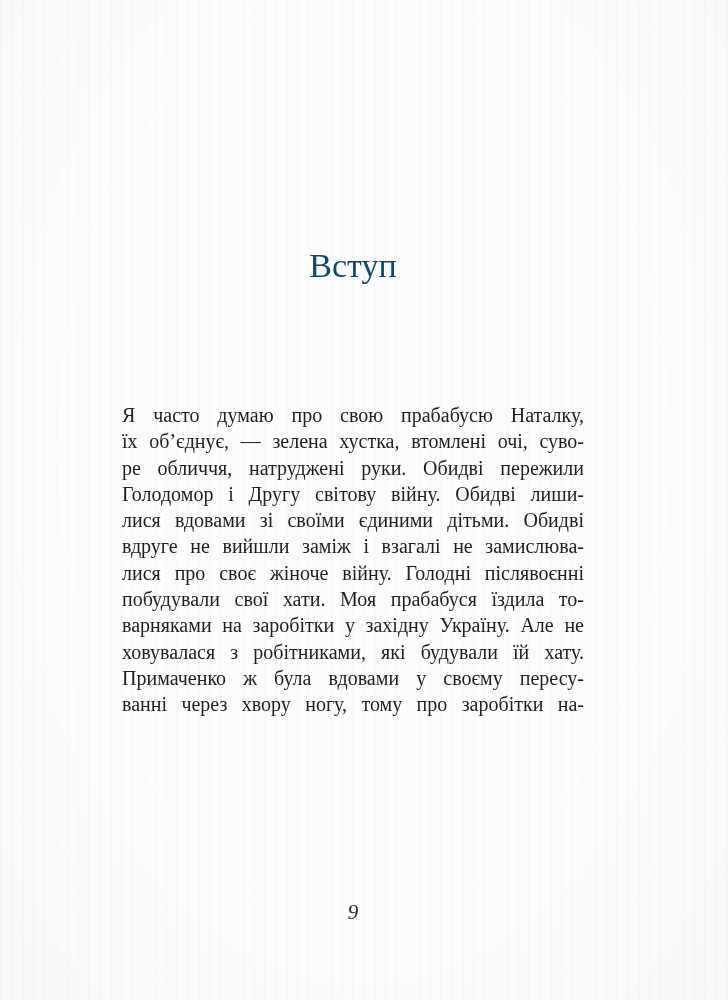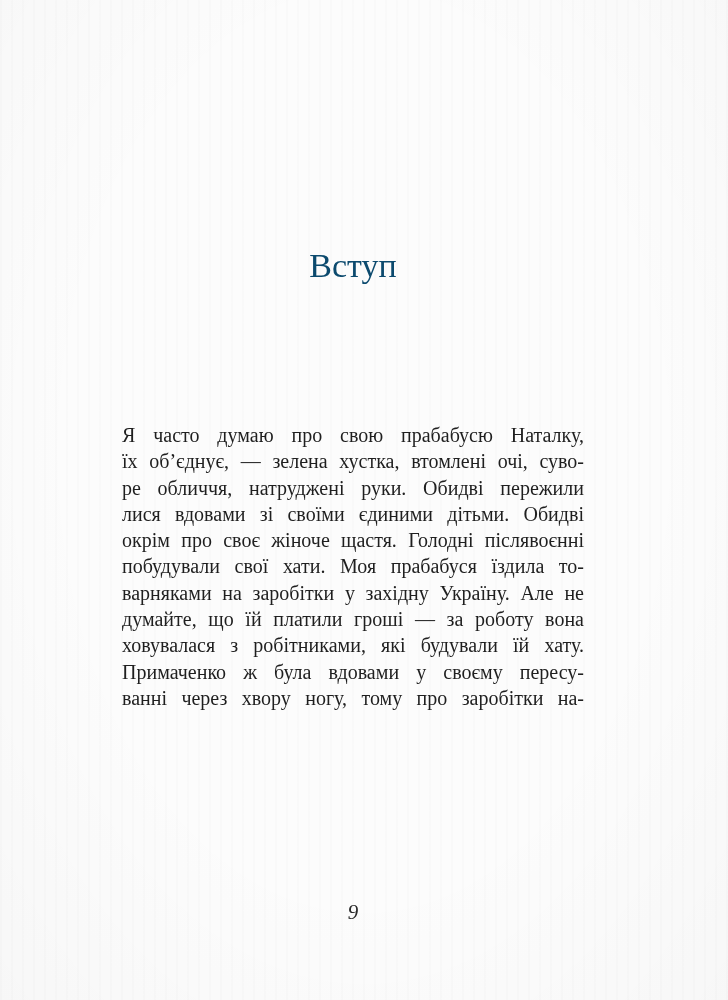--- a/index.html
+++ b/index.html
@@ -38,21 +38,20 @@
     font-size: 34px;
     line-height: 52px;
     color: #0c4a6e;
     margin-top: 40px;
   }
   .body-text {
     position: absolute;
     left: 122px;
     top: 402px;
     width: 462px;
-    margin-top: 20px;
   }
   .text-line {
     height: 26.3px;
     line-height: 26.3px;
     font-size: 20px;
     text-align: justify;
     text-align-last: justify;
     overflow: hidden;
     white-space: nowrap;
   }
@@ -72,25 +71,26 @@
 <body>
 
 <div class="page">
 
   <div class="chapter-title">Вступ</div>
 
   <div class="body-text">
     <div class="text-line">Я часто думаю про свою прабабусю Наталку,</div>
     <div class="text-line">їх об’єднує, — зелена хустка, втомлені очі, суво-</div>
     <div class="text-line">ре обличчя, натруджені руки. Обидві пережили</div>
+    <div class="text-line">Голодомор і Другу світову війну. Обидві лиши-</div>
     <div class="text-line">лися вдовами зі своїми єдиними дітьми. Обидві</div>
-    <div class="text-line">окрім про своє жіноче щастя. Голодні післявоєнні</div>
+    <div class="text-line">вдруге не вийшли заміж і взагалі не замислюва-</div>
+    <div class="text-line">лися про своє жіноче війну. Голодні післявоєнні</div>
     <div class="text-line">побудували свої хати. Моя прабабуся їздила то-</div>
     <div class="text-line">варняками на заробітки у західну Україну. Але не</div>
-    <div class="text-line">думайте, що їй платили гроші — за роботу вона</div>
     <div class="text-line">ховувалася з робітниками, які будували їй хату.</div>
     <div class="text-line">Примаченко ж була вдовами у своєму пересу-</div>
     <div class="text-line">ванні через хвору ногу, тому про заробітки на-</div>
   </div>
 
   <div class="page-number">9</div>
 
 </div>
 
 </body></html>

